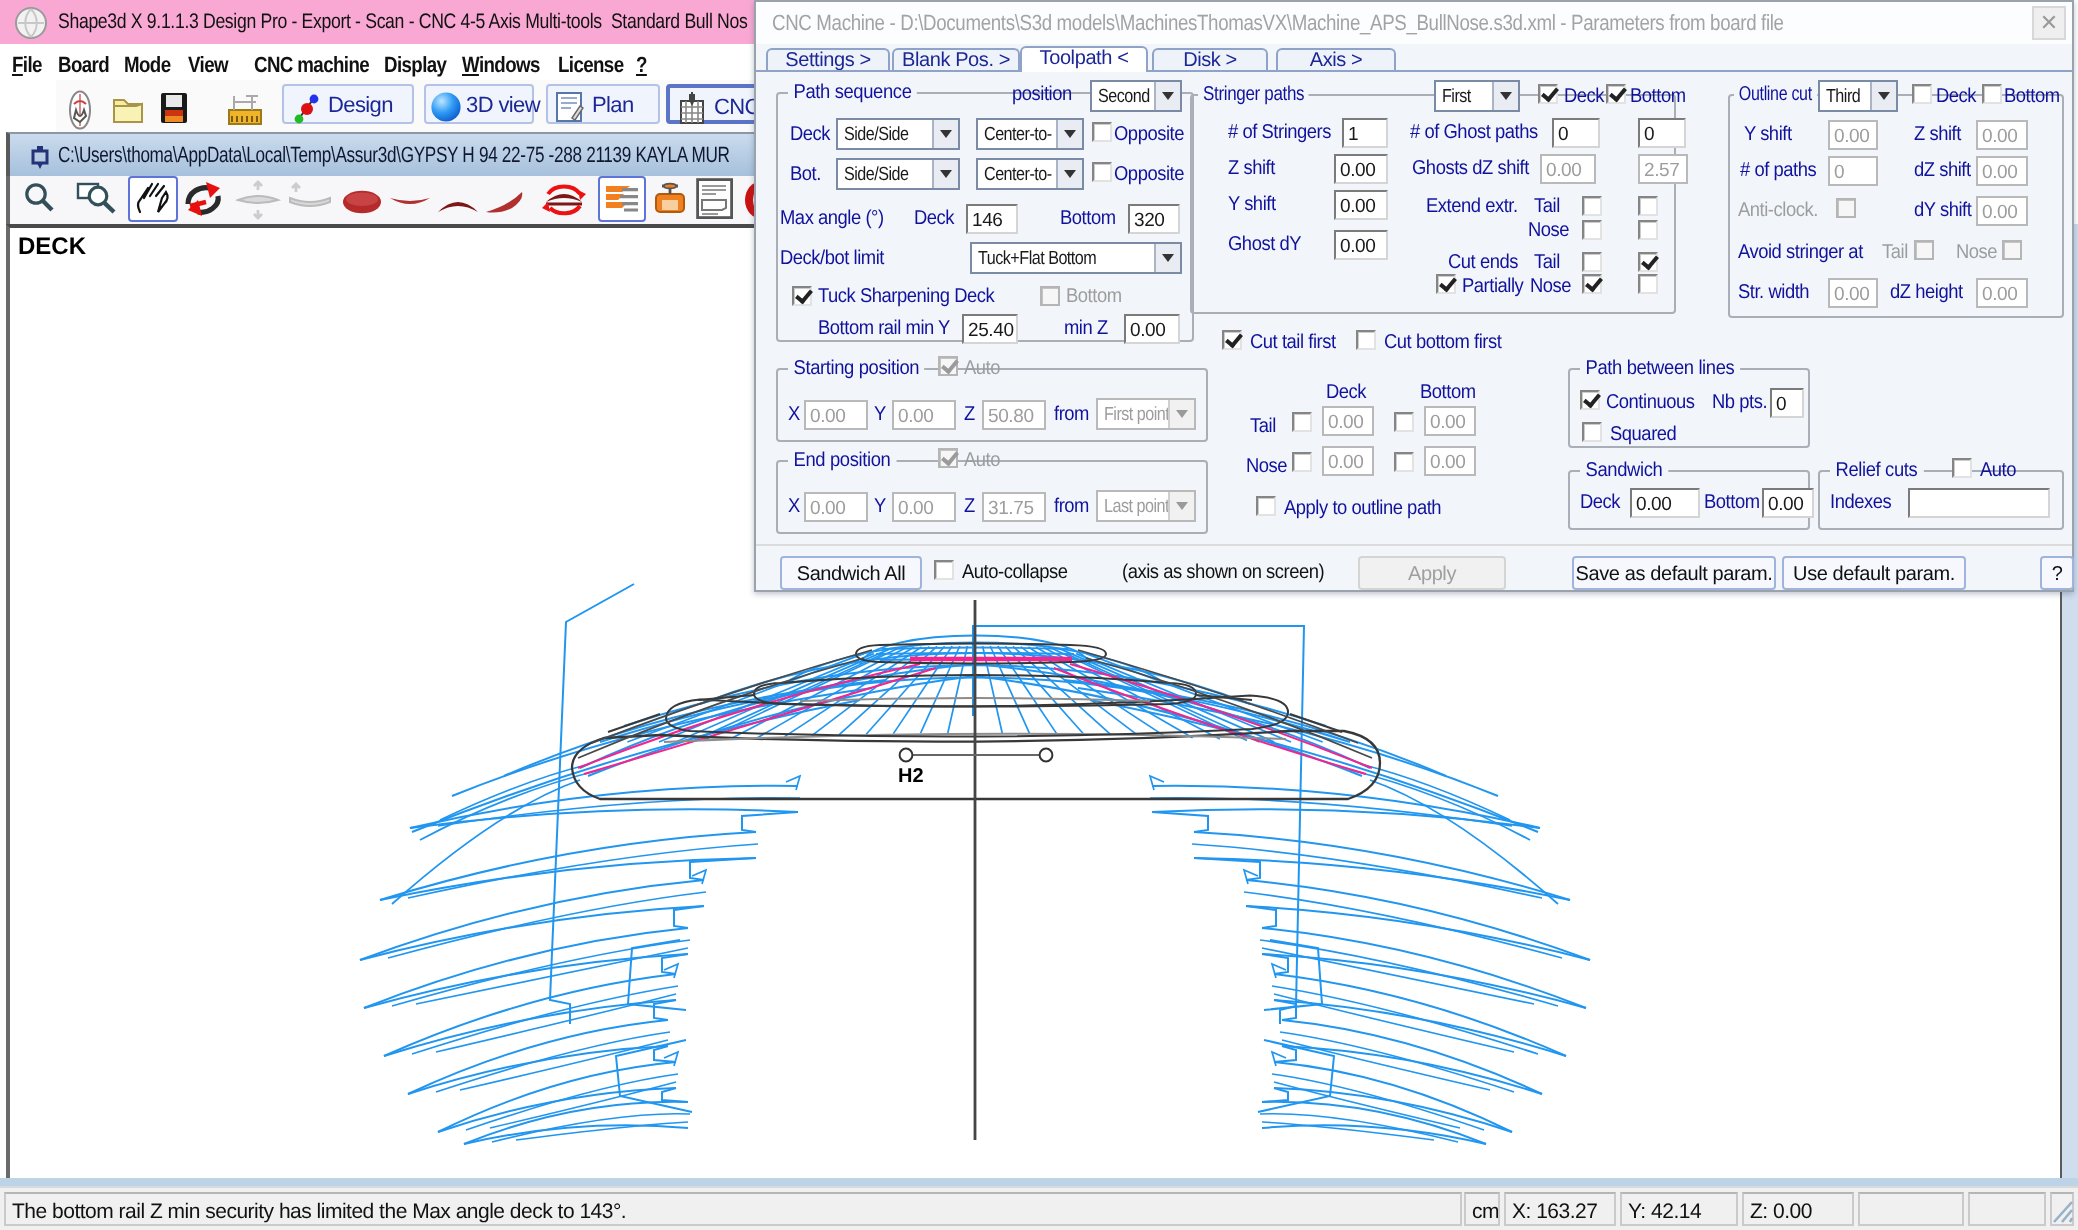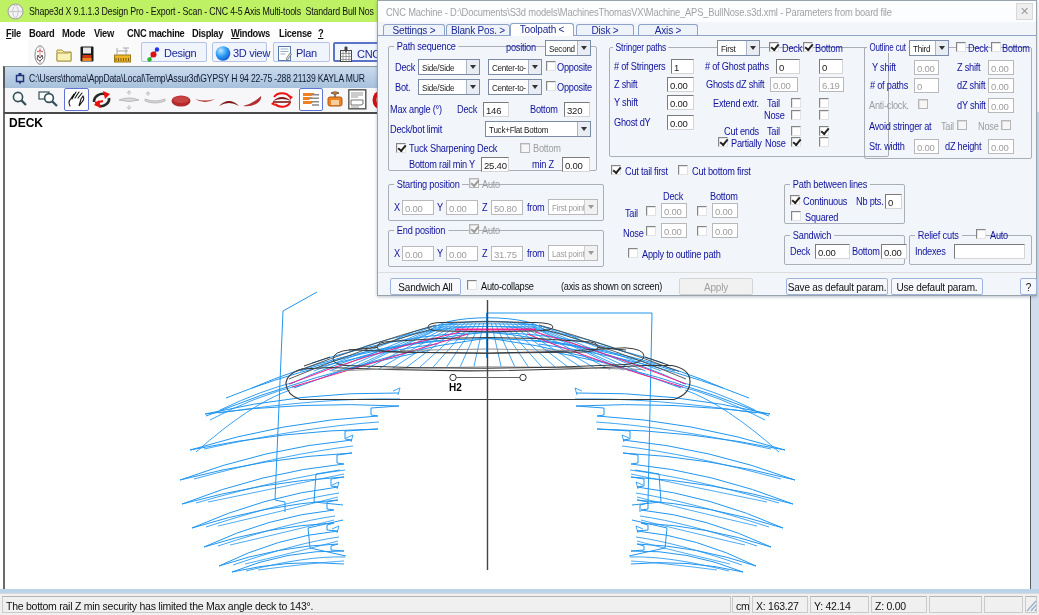--- a/index.html
+++ b/index.html
@@ -1,19 +1,19 @@
 <!DOCTYPE html>
 <html><head><meta charset="utf-8"><style>
 *{margin:0;padding:0;box-sizing:border-box;}
 html,body{width:1039px;height:615px;overflow:hidden;background:#fff;
  font-family:"Liberation Sans",sans-serif;}
 .abs{position:absolute;}
 #app{position:relative;width:1039px;height:615px;background:#fff;}
 
-#titlebar{left:0;top:0;width:378px;height:22px;background:#bef264;overflow:hidden;white-space:nowrap;}
+#titlebar{left:0;top:0;width:378px;height:22px;background:#f9a8d4;overflow:hidden;white-space:nowrap;}
 #titlebar .t{position:absolute;left:29px;top:5px;font-size:10.5px;letter-spacing:-0.2px;color:#111;transform:scaleX(0.84);transform-origin:0 0;}
 
 #menubar{left:0;top:22px;width:378px;height:18px;background:#fff;font-size:11px;letter-spacing:-0.35px;color:#111;font-weight:bold;}
 #menubar span{position:absolute;top:5px;transform:scaleX(0.85);transform-origin:0 0;}
 
 #tb1{left:0;top:40px;width:378px;height:26px;background:#fafafa;overflow:hidden;margin-left:28px;}
 .navbtn{position:absolute;top:2px;height:20px;border:1px solid #b4c2e8;background:#f0f4fd;
  border-radius:2px;font-size:11px;letter-spacing:-0.3px;color:#1c2796;padding:4px 0 0 22px;white-space:nowrap;}
 
 #childtitle{left:3px;top:66px;width:375px;height:22px;overflow:hidden;
@@ -462,38 +462,38 @@
       <div class="cb chk dis" style="left:91px;top:223px"></div>
       <div class="glbl" style="left:104px;top:224px">Auto</div>
       <div class="lbl" style="left:16px;top:247px">X</div>
       <div class="fld dis" style="left:24px;top:245px;width:32px">0.00</div>
       <div class="lbl" style="left:59px;top:247px">Y</div>
       <div class="fld dis" style="left:68px;top:245px;width:32px">0.00</div>
       <div class="lbl" style="left:104px;top:247px">Z</div>
       <div class="fld dis" style="left:113px;top:245px;width:32px">31.75</div>
       <div class="lbl" style="left:149px;top:247px">from</div>
       <div class="cmb dis" style="left:170px;top:244px;width:50px"><i>Last point</i><span class="ar"></span></div>
-      <div class="grp" style="left:231px;top:46px;width:280px;height:110px">
+      <div class="grp" style="left:217px;top:46px;width:243px;height:110px">
         <span class="gt" style="left:3px;transform:scaleX(0.85)">Stringer paths</span>
       </div>
       <div class="cmb" style="left:339px;top:39px;width:43px"><i>First</i><span class="ar"></span></div>
       <div class="cb chk" style="left:391px;top:41px"></div>
       <div class="lbl" style="left:404px;top:42px">Deck</div>
       <div class="cb chk" style="left:425px;top:41px"></div>
       <div class="lbl" style="left:437px;top:42px">Bottom</div>
       <div class="lbl" style="left:236px;top:60px"># of Stringers</div>
       <div class="fld" style="left:293px;top:58px;width:23px">1</div>
       <div class="lbl" style="left:327px;top:60px"># of Ghost paths</div>
       <div class="fld" style="left:398px;top:58px;width:24px">0</div>
       <div class="fld" style="left:441px;top:58px;width:24px">0</div>
       <div class="lbl" style="left:236px;top:78px">Z shift</div>
       <div class="fld" style="left:289px;top:76px;width:27px">0.00</div>
       <div class="lbl" style="left:328px;top:78px">Ghosts dZ shift</div>
       <div class="fld dis" style="left:392px;top:76px;width:28px">0.00</div>
-      <div class="fld dis" style="left:441px;top:76px;width:25px">6.19</div>
+      <div class="fld dis" style="left:441px;top:76px;width:25px">2.57</div>
       <div class="lbl" style="left:236px;top:96px">Y shift</div>
       <div class="fld" style="left:289px;top:94px;width:27px">0.00</div>
       <div class="lbl" style="left:335px;top:97px">Extend extr.</div>
       <div class="lbl" style="left:389px;top:97px">Tail</div>
       <div class="cb" style="left:413px;top:97px"></div>
       <div class="cb" style="left:441px;top:97px"></div>
       <div class="lbl" style="left:386px;top:109px">Nose</div>
       <div class="cb" style="left:413px;top:109px"></div>
       <div class="cb" style="left:441px;top:109px"></div>
       <div class="lbl" style="left:236px;top:116px">Ghost dY</div>

